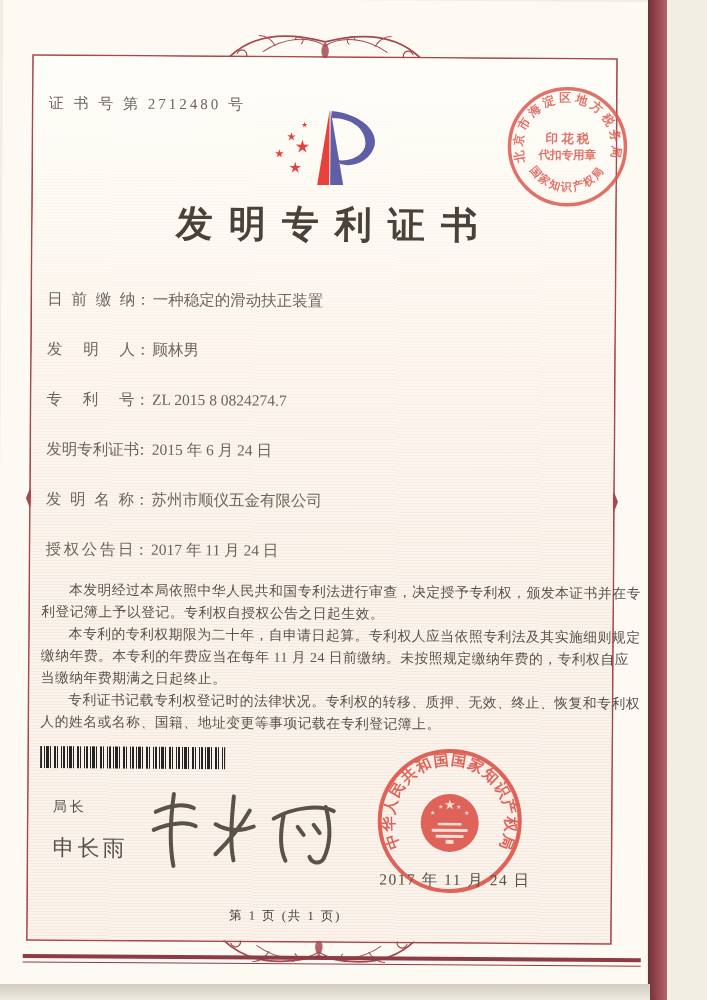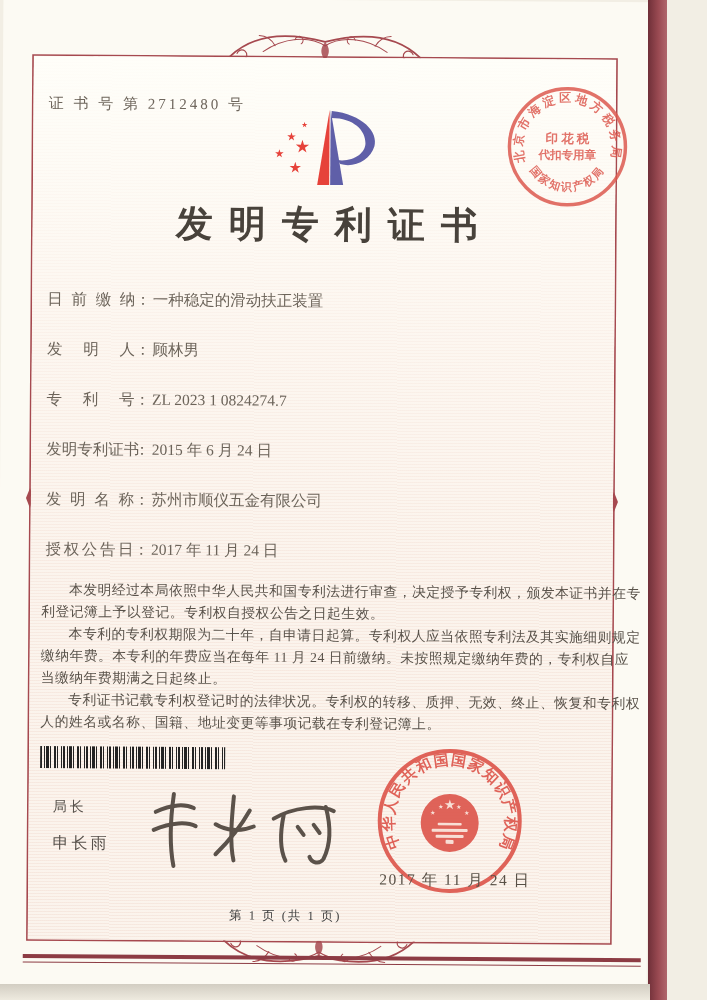--- a/index.html
+++ b/index.html
@@ -31,21 +31,21 @@
   .barcode{position:absolute;left:42px;top:748px;width:185px;height:22px;
      background:repeating-linear-gradient(90deg,
        #232323 0 2px, transparent 2px 4px,
        #232323 4px 5px, transparent 5px 6px,
        #232323 6px 9px, transparent 9px 10px,
        #232323 10px 11px, transparent 11px 14px,
        #232323 14px 16px, transparent 16px 17px,
        #232323 17px 18px, transparent 18px 21px,
        #232323 21px 22px, transparent 22px 23px);}
   .director-role{position:absolute;left:55px;top:800px;font-size:14px;color:#57514b;letter-spacing:3px;}
-  .director-name{position:absolute;left:55px;top:835px;font-size:16px;color:#57514b;letter-spacing:3px;}
+  .director-name{position:absolute;left:55px;top:835px;font-size:22px;color:#57514b;letter-spacing:3px;}
   .signature-svg{position:absolute;left:130px;top:785px;width:220px;height:95px;}
   .seal-main{position:absolute;left:368px;top:738px;width:168px;height:168px;opacity:0.9;}
   .seal-date{position:absolute;left:382px;top:869px;font-size:15.5px;color:#585046;
        letter-spacing:1.5px;z-index:6;}
   .seal-tax{position:absolute;left:501px;top:81px;width:128px;height:128px;opacity:0.85;}
   .page-footer{position:absolute;left:232px;top:908px;font-size:12.5px;color:#404040;letter-spacing:2px;}
   .book-edge{position:absolute;left:648px;top:0;width:19px;height:1000px;
      background:linear-gradient(90deg,#6f2f38,#9a4a52 55%,#b0666c);}
   .right-margin{position:absolute;left:667px;top:0;width:40px;height:1000px;background:#f2eee4;}
   .bottom-shadow{position:absolute;left:0;top:984px;width:650px;height:16px;
@@ -117,21 +117,21 @@
     <div class="title">发明专利证书</div>
 
     <div class="fields">
       <div class="field-row">
         <span class="flabel">日前缴纳</span><span class="fcolon">：</span><span class="fvalue">一种稳定的滑动扶正装置</span>
       </div>
       <div class="field-row">
         <span class="flabel">发明人</span><span class="fcolon">：</span><span class="fvalue">顾林男</span>
       </div>
       <div class="field-row">
-        <span class="flabel">专利号</span><span class="fcolon">：</span><span class="fvalue">ZL 2023 1 0824274.7</span>
+        <span class="flabel">专利号</span><span class="fcolon">：</span><span class="fvalue">ZL 2015 8 0824274.7</span>
       </div>
       <div class="field-row">
         <span class="flabel">发明专利证书</span><span class="fcolon">：</span><span class="fvalue">2015 年 6 月 24 日</span>
       </div>
       <div class="field-row">
         <span class="flabel">发明名称</span><span class="fcolon">：</span><span class="fvalue">苏州市顺仪五金有限公司</span>
       </div>
       <div class="field-row">
         <span class="flabel">授权公告日</span><span class="fcolon">：</span><span class="fvalue">2017 年 11 月 24 日</span>
       </div>

